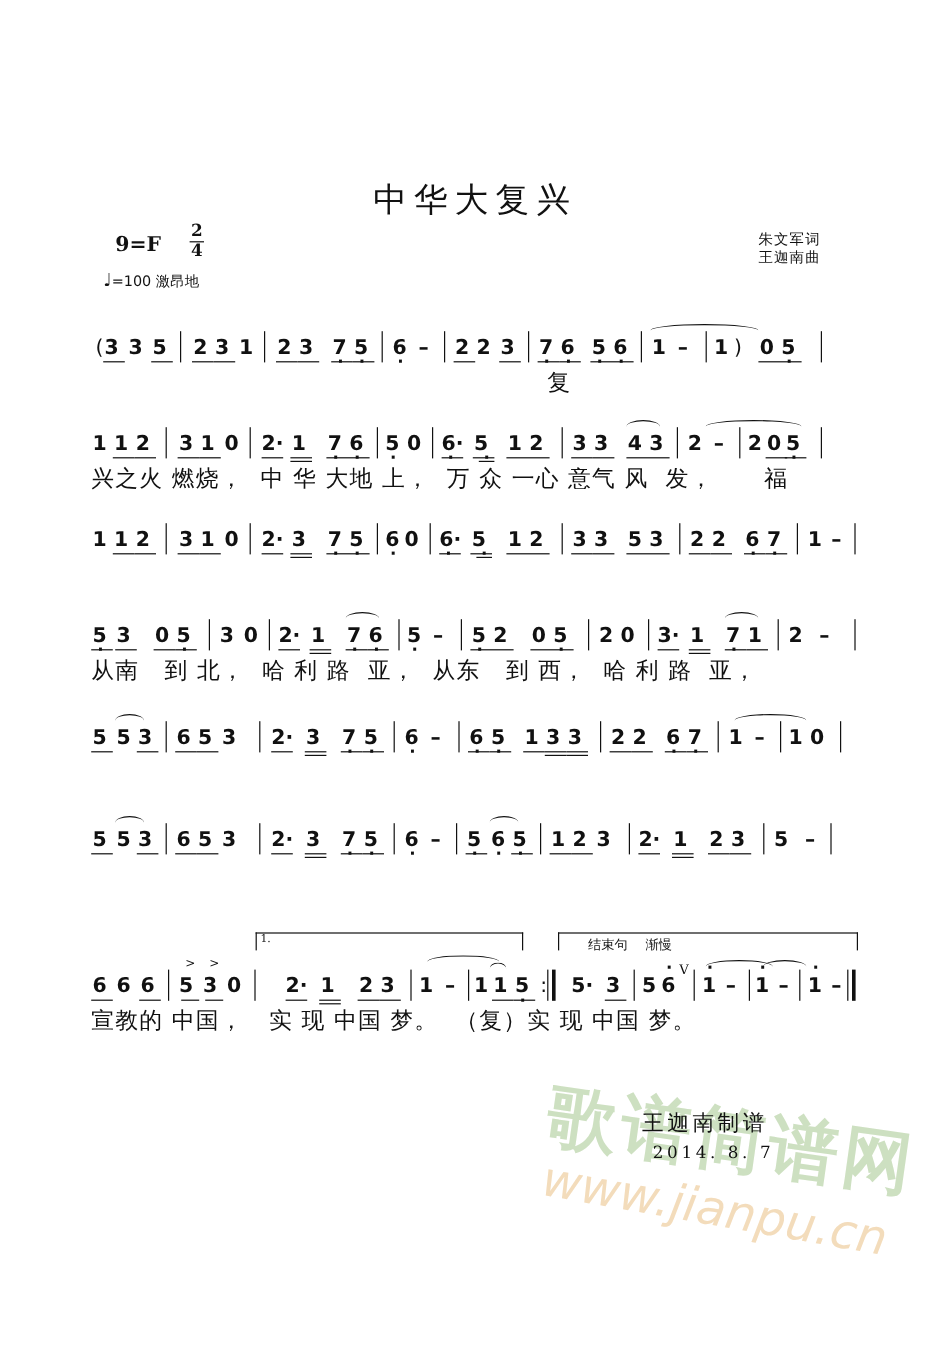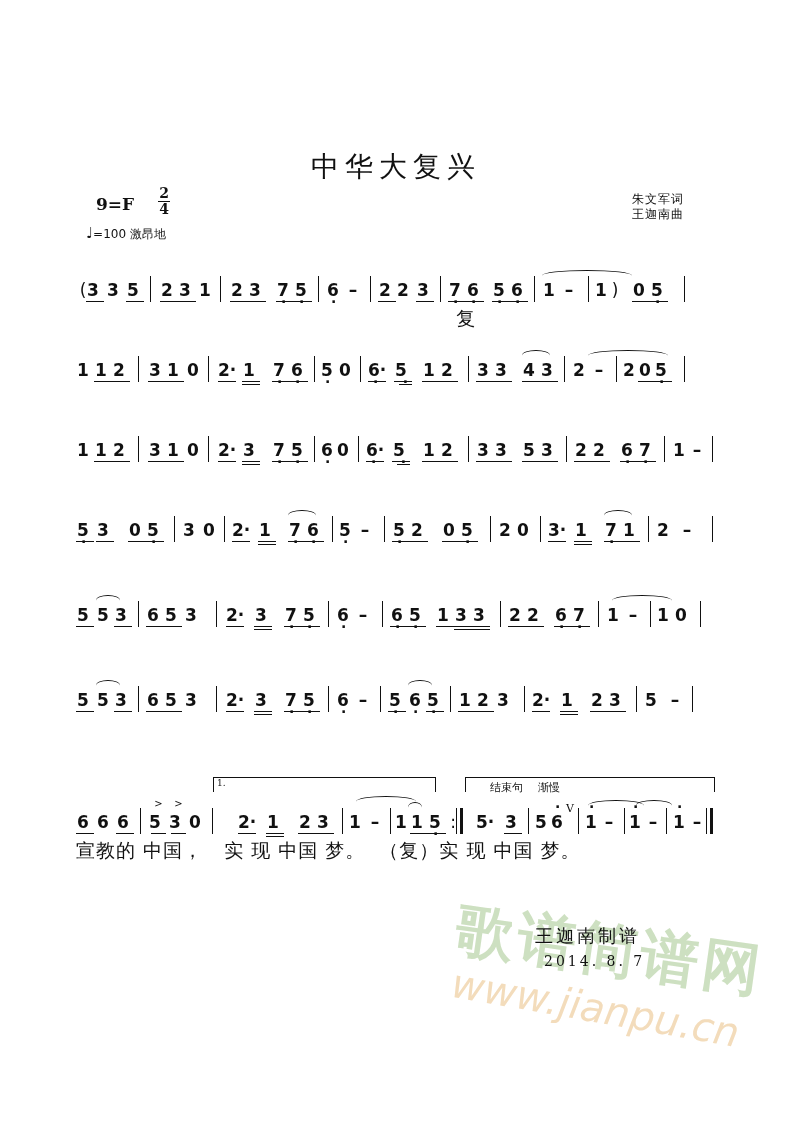--- a/index.html
+++ b/index.html
@@ -124,20 +124,21 @@
     <span class="bl" style="left:488px"></span>
     <span class="slur" style="left:512px;width:80px;top:2px"></span>
     <span class="n" style="left:496px">2</span>
     <span class="n" style="left:516px">–</span>
     <span class="bl" style="left:540px"></span>
     <span class="n" style="left:546px">2</span>
     <span class="n u" style="left:562px">0</span>
     <span class="n u ld" style="left:578px">5</span>
     <span class="bl" style="left:608px"></span>
   </div>
+  <div class="lyrics">兴之火 燃烧，  中 华 大地 上，  万 众 一心 意气 风  发，      福</div>
 </div>
 
 <div class="row" style="top:428px">
   <div class="notes">
     <span class="n" style="left:0">1</span>
     <span class="n u" style="left:18px">1</span>
     <span class="n u" style="left:36px">2</span>
     <span class="bl" style="left:62px"></span>
     <span class="n u" style="left:72px">3</span>
     <span class="n u" style="left:90px">1</span>
@@ -202,20 +203,21 @@
     <span class="n u" style="left:472px">3·</span>
     <span class="n u uu" style="left:498px">1</span>
     <span class="slur" style="left:528px;width:28px;top:2px"></span>
     <span class="n u ld" style="left:528px">7</span>
     <span class="n u" style="left:546px">1</span>
     <span class="bl" style="left:572px"></span>
     <span class="n" style="left:580px">2</span>
     <span class="n" style="left:604px">–</span>
     <span class="bl" style="left:636px"></span>
   </div>
+  <div class="lyrics">从南   到 北，  哈 利 路  亚，  从东   到 西，  哈 利 路  亚，</div>
 </div>
 
 <div class="row" style="top:593px">
   <div class="notes">
     <span class="n u" style="left:0">5</span>
     <span class="slur" style="left:20px;width:24px;top:2px"></span>
     <span class="n" style="left:20px">5</span>
     <span class="n u" style="left:38px">3</span>
     <span class="bl" style="left:62px"></span>
     <span class="n u" style="left:70px">6</span>

